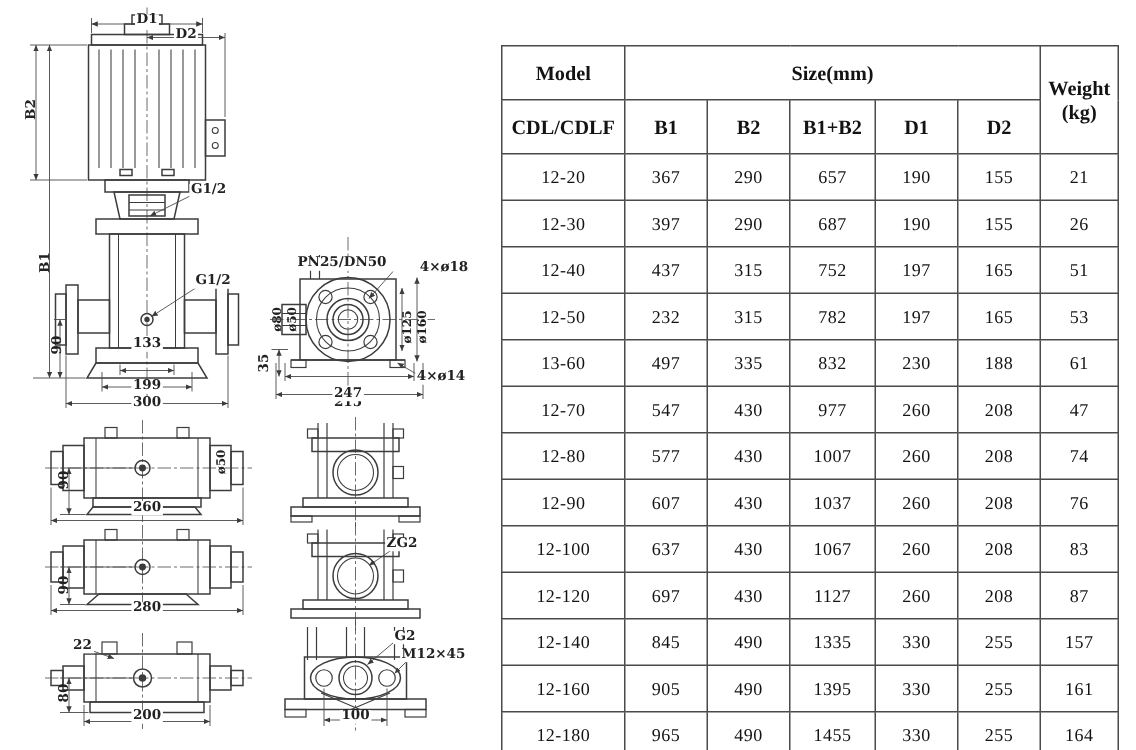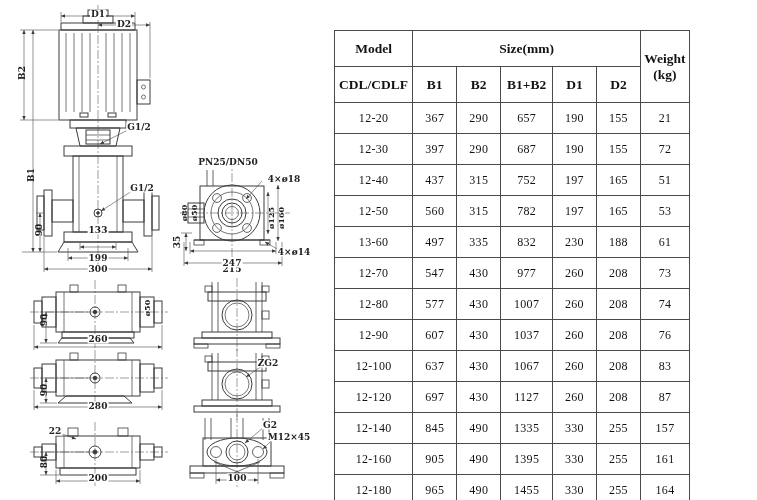--- a/index.html
+++ b/index.html
@@ -1,16 +1,16 @@
 <!DOCTYPE html>
 <html><head>
 <meta charset="utf-8">
 <style>
   html,body { margin:0; padding:0; background:#fff; }
-  #stage { position:relative; width:690px; height:500px; background:#ffffff; overflow:hidden;
+  #stage { position:relative; width:757px; height:500px; background:#ffffff; overflow:hidden;
            font-family:"Liberation Serif", serif; }
 
   
   #draw-layer { position:absolute; left:0; top:0; }
   .lbl { position:absolute; font-family:"DejaVu Serif", serif; font-size:9px; font-weight:bold;
          color:#222; transform:translate(-50%,-50%); white-space:nowrap; line-height:1;
          background:#fff; padding:0 1px; }
   .lbl.rot { transform:translate(-50%,-50%) rotate(-90deg); background:transparent; }
   .lbl.small { font-size:8px; }
 
@@ -284,22 +284,22 @@
   <span class="lbl" style="left:124px;top:24px">D2</span>
   <span class="lbl rot" style="left:22px;top:73px">B2</span>
   <span class="lbl rot" style="left:31px;top:175px">B1</span>
   <span class="lbl" style="left:139px;top:127px">G1/2</span>
   <span class="lbl" style="left:142px;top:188px">G1/2</span>
   <span class="lbl rot" style="left:39px;top:230px">90</span>
   <span class="lbl" style="left:98px;top:230px">133</span>
   <span class="lbl" style="left:98px;top:258px">199</span>
   <span class="lbl" style="left:98px;top:269px">300</span>
 
-  <span class="lbl" style="left:228px;top:162px">PN25/DN50</span>
-  <span class="lbl" style="left:284px;top:179px">4×ø18</span>
+  <span class="lbl" style="left:228px;top:176px">PN25/DN50</span>
+  <span class="lbl" style="left:296px;top:179px">4×ø18</span>
   <span class="lbl rot small" style="left:184px;top:213px">ø80</span>
   <span class="lbl rot small" style="left:194px;top:213px">ø50</span>
   <span class="lbl rot small" style="left:271px;top:218px">ø125</span>
   <span class="lbl rot small" style="left:281px;top:218px">ø160</span>
   <span class="lbl rot" style="left:177px;top:242px">35</span>
   <span class="lbl" style="left:232px;top:269px">215</span>
   <span class="lbl" style="left:232px;top:263px">247</span>
   <span class="lbl" style="left:294px;top:252px">4×ø14</span>
 
   <span class="lbl rot" style="left:44px;top:320px">90</span>
@@ -357,34 +357,34 @@
           <td>155</td>
           <td>21</td>
         </tr>
         <tr>
           <td>12-30</td>
           <td>397</td>
           <td>290</td>
           <td>687</td>
           <td>190</td>
           <td>155</td>
-          <td>72</td>
+          <td>26</td>
         </tr>
         <tr>
           <td>12-40</td>
           <td>437</td>
           <td>315</td>
           <td>752</td>
           <td>197</td>
           <td>165</td>
           <td>51</td>
         </tr>
         <tr>
           <td>12-50</td>
-          <td>560</td>
+          <td>232</td>
           <td>315</td>
           <td>782</td>
           <td>197</td>
           <td>165</td>
           <td>53</td>
         </tr>
         <tr>
           <td>13-60</td>
           <td>497</td>
           <td>335</td>
@@ -393,21 +393,21 @@
           <td>188</td>
           <td>61</td>
         </tr>
         <tr>
           <td>12-70</td>
           <td>547</td>
           <td>430</td>
           <td>977</td>
           <td>260</td>
           <td>208</td>
-          <td>73</td>
+          <td>47</td>
         </tr>
         <tr>
           <td>12-80</td>
           <td>577</td>
           <td>430</td>
           <td>1007</td>
           <td>260</td>
           <td>208</td>
           <td>74</td>
         </tr>

